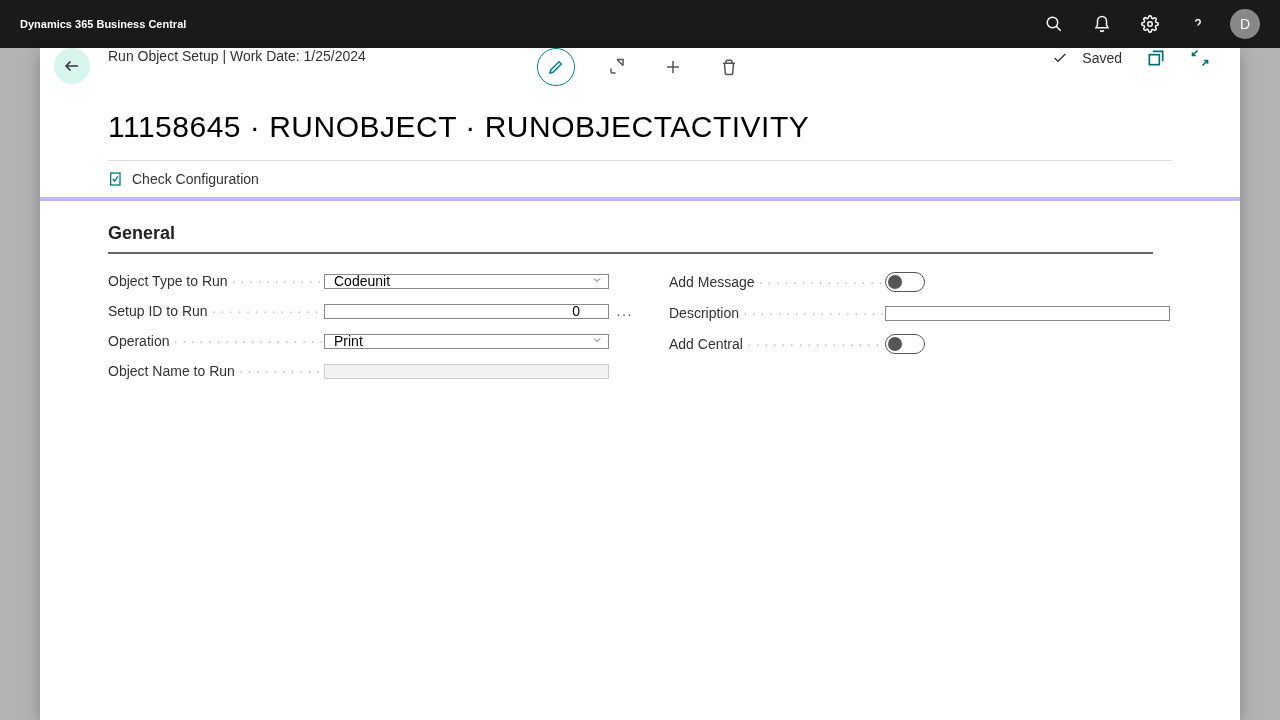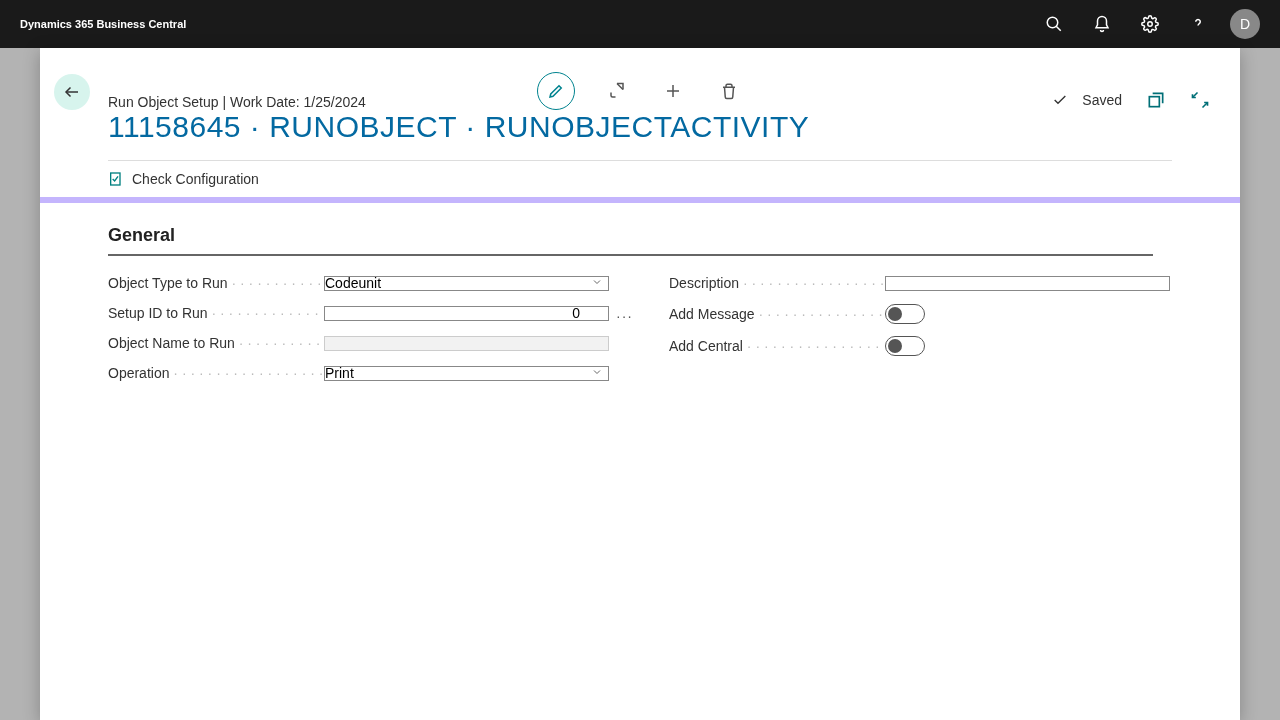--- a/index.html
+++ b/index.html
@@ -33,21 +33,21 @@
 .page-card {
   position: absolute;
   top: 48px; left: 40px; right: 40px; bottom: 0;
   background: #fff;
   box-shadow: 0 4px 16px rgba(0,0,0,0.25);
 }
 
 
 .card-header {
   height: 62px;
-  display: flex; align-items: flex-end;
+  display: flex; align-items: flex-start;
   padding: 0 30px 0 14px;
   position: relative;
 }
 .back-circle {
   width: 36px; height: 36px; border-radius: 50%;
   background: #d7f4ed;
   display: flex; align-items: center; justify-content: center;
   cursor: pointer;
 }
 .back-circle svg { width: 18px; height: 18px; stroke: #333; }
@@ -70,31 +70,31 @@
 .right-status { margin-left: auto; display: flex; align-items: center; gap: 24px; }
 .saved-wrap { display: flex; align-items: center; gap: 14px; color: #333; font-size: 14px; }
 .saved-wrap svg { width: 16px; height: 16px; }
 .win-icon { width: 20px; height: 20px; cursor: pointer; color: #006f77; }
 
 
 .record-title {
   padding: 0 68px;
   font-size: 30px;
   font-weight: 300;
-  color: #0369a1;
+  color: #000000;
   letter-spacing: 0.5px;
 }
 
 
 .hr { height: 1px; background: #ddd; margin: 16px 68px 0 68px; }
 
 
 .action-row {
   padding: 10px 68px;
-  border-bottom: 6px solid #c4b5fd;
+  border-bottom: 4px solid #c4b5fd;
   display: flex; align-items: center; gap: 8px;
 }
 .action-row .action-btn {
   display: flex; align-items: center; gap: 8px;
   font-size: 14px; color: #333; cursor: pointer;
 }
 .action-row .action-btn .aicon { width: 16px; height: 16px; color: #008080; }
 
 
 .section-heading {
@@ -124,21 +124,21 @@
 }
 .field-label::after {
   content: " · · · · · · · · · · · · · · · · · · · · · · · · · · · · · · · · · · ·";
   color: #bbb;
   letter-spacing: 0px;
 }
 .field-input-wrap { flex: 1; position: relative; }
 .tx-input, .sel-input {
   width: 285px; height: 15px;
   border: 1px solid #888;
-  padding: 0 0;
+  padding: 0 9px;
   font-size: 14px;
   background: #fff;
 }
 .tx-input.readonly { background: #f2f2f2; border-color: #ccc; }
 .tx-input.right { text-align: right; padding-right: 28px; }
 .sel-wrap { position: relative; width: 285px; }
 .sel-caret {
   position: absolute; right: 6px; top: 50%; transform: translateY(-50%);
   pointer-events: none; color: #666;
 }
@@ -288,58 +288,58 @@
 
       <div class="field-row">
         <span class="field-label">Setup ID to Run</span>
         <div class="field-input-wrap">
           <input class="tx-input right" value="0" style="">
           <span class="tx-more">···</span>
         </div>
       </div>
 
       <div class="field-row">
-        <span class="field-label">Object Name to Run</span>
-        <div class="field-input-wrap">
-          <input class="tx-input readonly" readonly="" value="" style="">
-        </div>
-      </div>
-
-      <div class="field-row">
         <span class="field-label">Operation</span>
         <div class="field-input-wrap">
           <div class="sel-wrap">
             <input class="sel-input" value="Print" style="">
             <span class="sel-caret"><svg viewBox="0 0 24 24" fill="none" stroke="currentColor" stroke-width="2">
                   <polyline points="6 9 12 15 18 9"></polyline>
                 </svg></span>
           </div>
         </div>
       </div>
+
+      <div class="field-row">
+        <span class="field-label">Object Name to Run</span>
+        <div class="field-input-wrap">
+          <input class="tx-input readonly" readonly="" value="" style="">
+        </div>
+      </div>
     </div>
 
     <div class="form-col">
-
-      <div class="field-row">
-        <span class="field-label">Description</span>
-        <div class="field-input-wrap">
-          <input class="tx-input" value="" style="">
-        </div>
-      </div>
 
       <div class="field-row">
         <span class="field-label">Add Message</span>
         <div class="field-input-wrap">
           <div class="toggle">
               <div class="knob"></div>
             </div>
         </div>
       </div>
 
       <div class="field-row">
+        <span class="field-label">Description</span>
+        <div class="field-input-wrap">
+          <input class="tx-input" value="" style="">
+        </div>
+      </div>
+
+      <div class="field-row">
         <span class="field-label">Add Central</span>
         <div class="field-input-wrap">
           <div class="toggle">
               <div class="knob"></div>
             </div>
         </div>
       </div>
     </div>
   </div>
 

